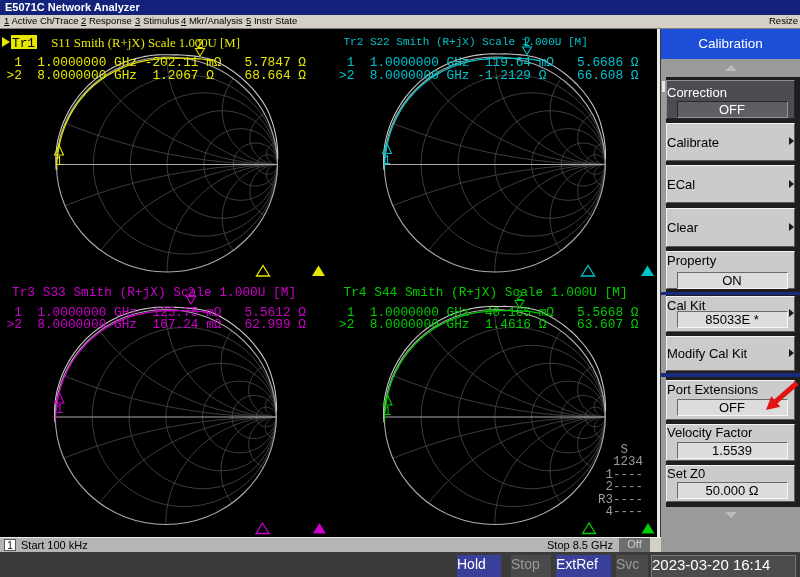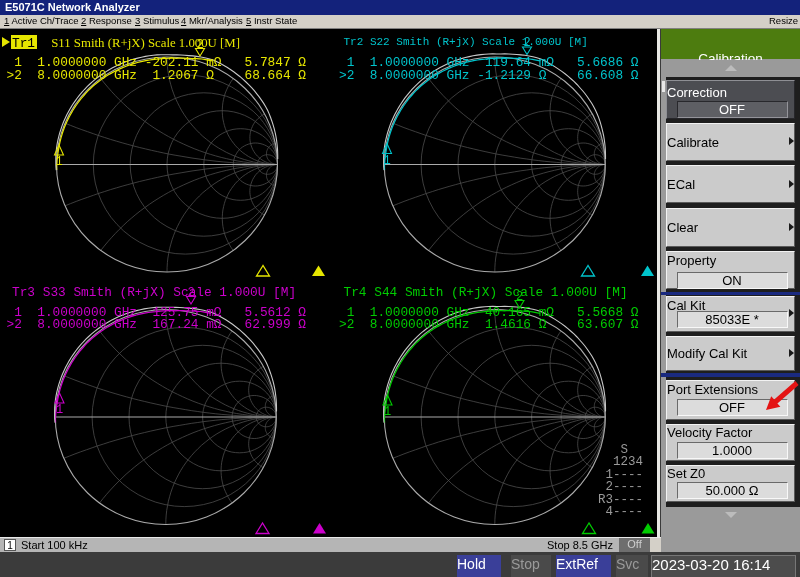--- a/index.html
+++ b/index.html
@@ -6,22 +6,22 @@
 font-family:"Liberation Sans",sans-serif;}
 #root{position:relative;width:800px;height:577px;background:#000;}
 .titlebar{position:absolute;left:0;top:0;width:800px;height:15px;background:#13227b;
 color:#fff;font-size:11px;font-weight:bold;padding:1px 0 0 5px;}
 .menubar{position:absolute;left:0;top:15px;width:800px;height:14px;background:#d4d0c8;
 font-size:9.5px;color:#000;border-bottom:1px solid #808080;padding-top:2px;}
 .mi{position:absolute;top:0px;}
 .display{position:absolute;left:0;top:29px;width:661px;height:508px;background:#000;}
 .sidebar{position:absolute;left:661px;top:29px;width:139px;height:523px;background:#9a9a9a;}
 .sbedge{position:absolute;left:657px;top:29px;width:4.5px;height:523px;background:#e8e8e4;border-right:2px solid #3a3a3a;}
-.sbhead{position:absolute;left:661px;top:29px;width:139px;height:30px;background:#4d7c0f;
-color:#fff;font-size:13.5px;text-align:center;padding-top:22px;}
+.sbhead{position:absolute;left:661px;top:29px;width:139px;height:30px;background:#1d4ed8;
+color:#fff;font-size:13.5px;text-align:center;padding-top:7px;}
 .scrollst{position:absolute;left:661px;width:139px;height:17px;background:#9a9a9a;}
 .btnzone{position:absolute;left:666px;top:77px;width:134px;height:430px;background:#1e1e1e;}
 .btn{position:absolute;left:666px;width:129px;background:#cbcbcb;border-top:1.5px solid #f2f2f2;
 border-left:1.5px solid #f2f2f2;border-right:1.5px solid #5a5a5a;border-bottom:1.5px solid #5a5a5a;
 font-size:13px;color:#000;text-align:left;}
 .btnd{background:#4c4d52;color:#fff;border-top-color:#8e8f94;border-left-color:#8e8f94;
 border-right-color:#26262a;border-bottom-color:#26262a;}
 .inset{position:absolute;left:676.5px;width:111px;height:17px;background:#dcdcdc;
 border-top:1px solid #6a6a6a;border-left:1px solid #6a6a6a;border-right:1px solid #f8f8f8;
 border-bottom:1px solid #f8f8f8;font-size:13px;color:#000;text-align:center;}
@@ -140,21 +140,21 @@
 <div class="sep" style="top:291.5px"></div>
 <div class="btn" style="top:295.5px;height:36.5px;padding-top:1px;">Cal Kit</div>
     <div class="arr" style="left:789px;top:309.25px;"></div>
 <div class="inset" style="top:310.5px;">85033E *</div>
 <div class="btn" style="top:336px;height:35px;padding-top:9px;">Modify Cal Kit</div>
     <div class="arr" style="left:789px;top:349.0px;"></div>
 <div class="sep" style="top:373px"></div>
 <div class="btn" style="top:380px;height:39.5px;padding-top:1px;">Port Extensions</div>
 <div class="inset" style="top:398.5px;">OFF</div>
 <div class="btn" style="top:423.5px;height:37px;padding-top:0px;">Velocity Factor</div>
-<div class="inset" style="top:441.5px;">1.0000</div>
+<div class="inset" style="top:441.5px;">1.5539</div>
 <div class="btn" style="top:464.5px;height:37px;padding-top:0px;">Set Z0</div>
 <div class="inset" style="top:482px;">50.000 Ω</div>
 <svg width="40" height="35" viewBox="0 0 40 35" style="position:absolute;left:762px;top:379px">
       <path d="M4,31 L9.2,17.2 L12.2,20.6 L33.4,2.1 L36.6,5.9 L15.4,24.4 L18.4,27.8 Z" fill="#e41414"></path>
     </svg>
 <div class="statusbar">
 <div style="position:absolute;left:4px;top:1px;width:12px;height:12px;background:#fff;border:1px solid #555;text-align:center;font-size:10px;line-height:11px;">1</div>
 <span style="position:absolute;left:21px;top:1px;">Start 100 kHz</span>
 <span style="position:absolute;left:285px;top:16px;">IFBW 10 kHz</span>
 <span style="position:absolute;left:547px;top:1px;">Stop 8.5 GHz</span>

